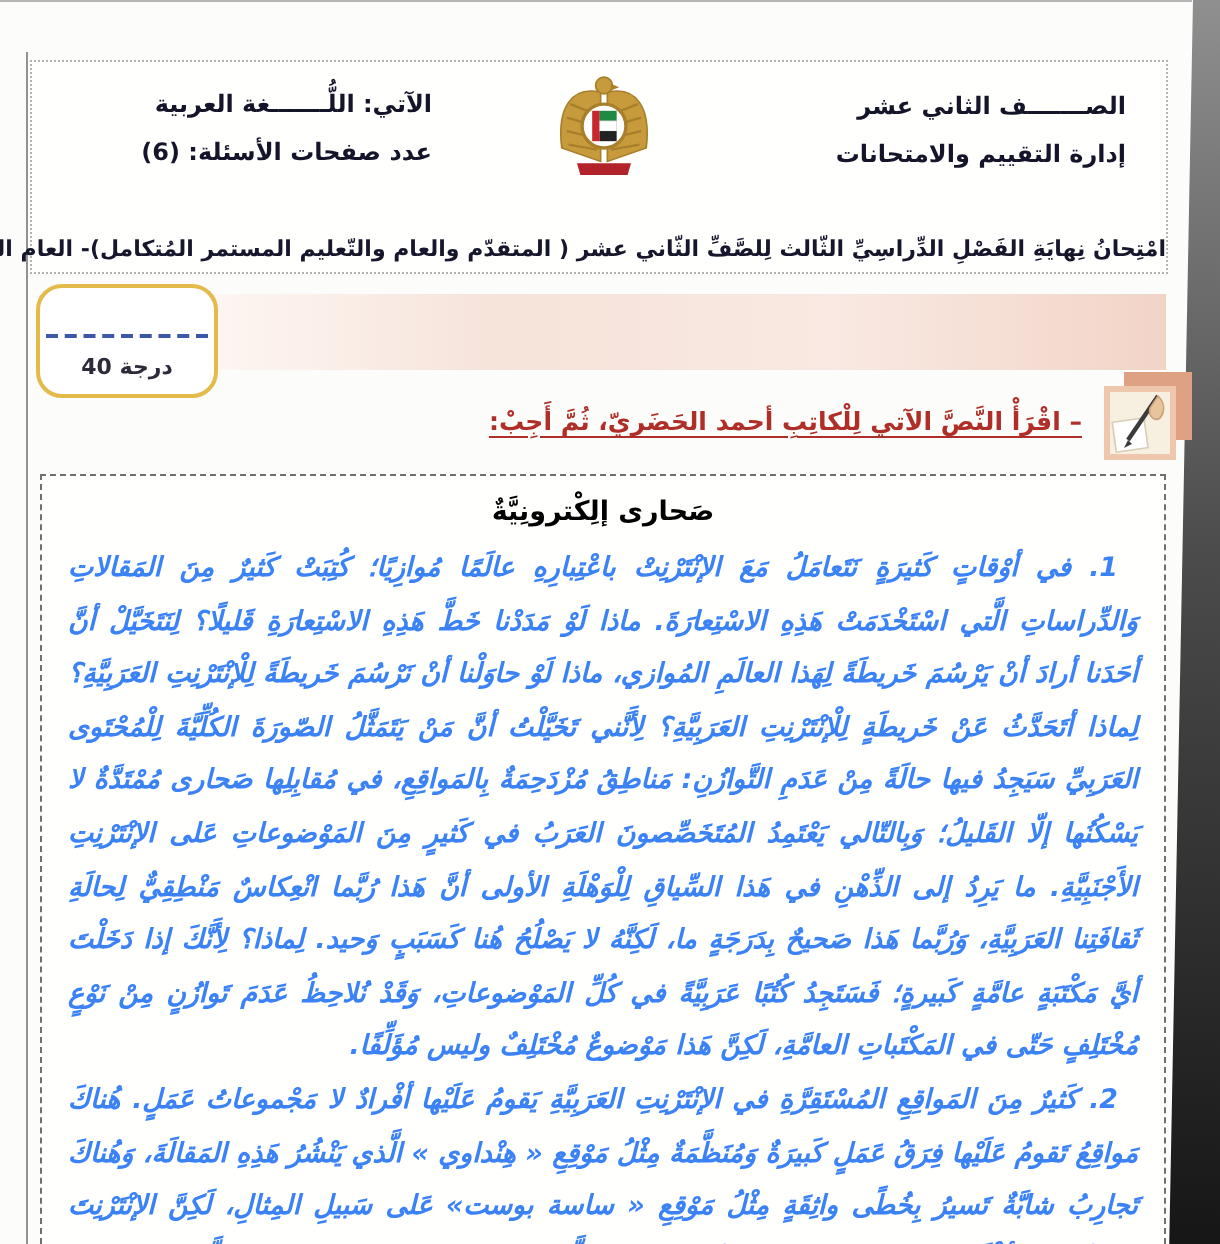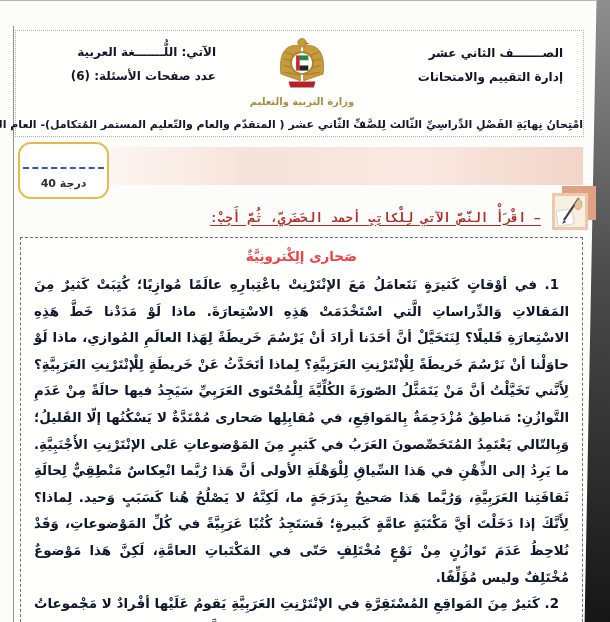--- a/index.html
+++ b/index.html
@@ -38,35 +38,35 @@
                  font-size:11px; font-weight:bold; color:#2b2b3a; direction:ltr; }
 
   
   .section-title { position:absolute; right:28px; top:154px; z-index:2; direction:rtl;
                    font-size:14.5px; font-weight:bold; color:#9c2723;
                    text-decoration:underline; text-underline-offset:3px; white-space:nowrap; }
   .sec-num { background:#f2c0ae; padding:0 2px; color:#a1201c; }
 
   
   .instruction-row { position:absolute; top:186px; right:14px; z-index:2; direction:rtl;
-                     display:flex; align-items:center; gap:9px;font-family:Liberation Mono, monospace; }
+                     display:flex; align-items:flex-start; gap:9px; }
   .write-icon { position:relative; width:46px; height:46px; flex:0 0 auto; }
   .write-icon .back  { position:absolute; right:0; top:0; width:34px; height:34px; background:#dfa183; }
   .write-icon .front { position:absolute; right:8px; top:7px; width:36px; height:37px;
                        background:#f7efdf; border:3px solid #eec7ad; }
   .instruction-text { margin-top:17px; font-size:12.5px; font-weight:bold; color:#b02e28;
                       text-decoration:underline; text-underline-offset:3px; white-space:nowrap; }
 
   
   .textbox { position:absolute; left:20px; top:237px; width:563px; height:385px;
              border:1.5px dashed #707070; border-bottom:none; background:#fffffe;
              overflow:hidden; padding:7px 13px 0 13px; direction:rtl; }
-  .passage-title { text-align:center; font-size:13.5px; font-weight:bold; color:#ef4444; margin:3px 0 8px; }
-  .passage p { font-size:13.4px; line-height:26.6px; color:#0f172a; font-weight:600;
-               text-align:justify; text-indent:10px; margin:0; }
+  .passage-title { text-align:center; font-size:13.5px; font-weight:bold; color:#000000; margin:3px 0 8px; }
+  .passage p { font-size:13.4px; line-height:26.6px; color:#3b82f6; font-weight:600;
+               text-align:justify; text-indent:10px; margin:0;font-style:italic; }
 </style>
 </head>
 <body>
 
 <div id="page">
 
   <div class="scan-top"></div>
   <div class="scan-left"></div>
   <div class="scan-right"></div>
 
@@ -86,21 +86,20 @@
             <circle cx="32" cy="9" r="5" fill="#c79a3b" stroke="#a87f2a" stroke-width="1"></circle>
             <path d="M36 8 L41 10 L36 12 Z" fill="#a87f2a"></path>
             <circle cx="32" cy="33" r="13" fill="#ffffff" stroke="#a87f2a" stroke-width="2"></circle>
             <rect x="25" y="24" width="4.5" height="18" fill="#c8272d"></rect>
             <rect x="29.5" y="24" width="10" height="6" fill="#1f8a44"></rect>
             <rect x="29.5" y="30" width="10" height="6" fill="#ffffff" stroke="#cccccc" stroke-width="0.4"></rect>
             <rect x="29.5" y="36" width="10" height="6" fill="#222222"></rect>
             <path d="M16 55 L48 55 L46 62 L18 62 Z" fill="#b3242a"></path>
           </svg>
         </span>
-        <div class="ministry-ar">وزارة التربية والتعليم</div>
       </div>
       <div class="hcol left">
         <div class="hline">الآتي: اللُّـــــــغة العربية</div>
         <div class="hline">عدد صفحات الأسئلة: (6)</div>
       </div>
     </div>
     <div class="exam-title">امْتِحانُ نِهايَةِ الفَصْلِ الدِّراسِيِّ الثّالث لِلصَّفِّ الثّاني عشر ( المتقدّم والعام والتّعليم المستمر المُتكامل)- العام الدِّراسِيِّ: 2016 – 2017</div>
   </div>
 
   <div class="banner"></div>

